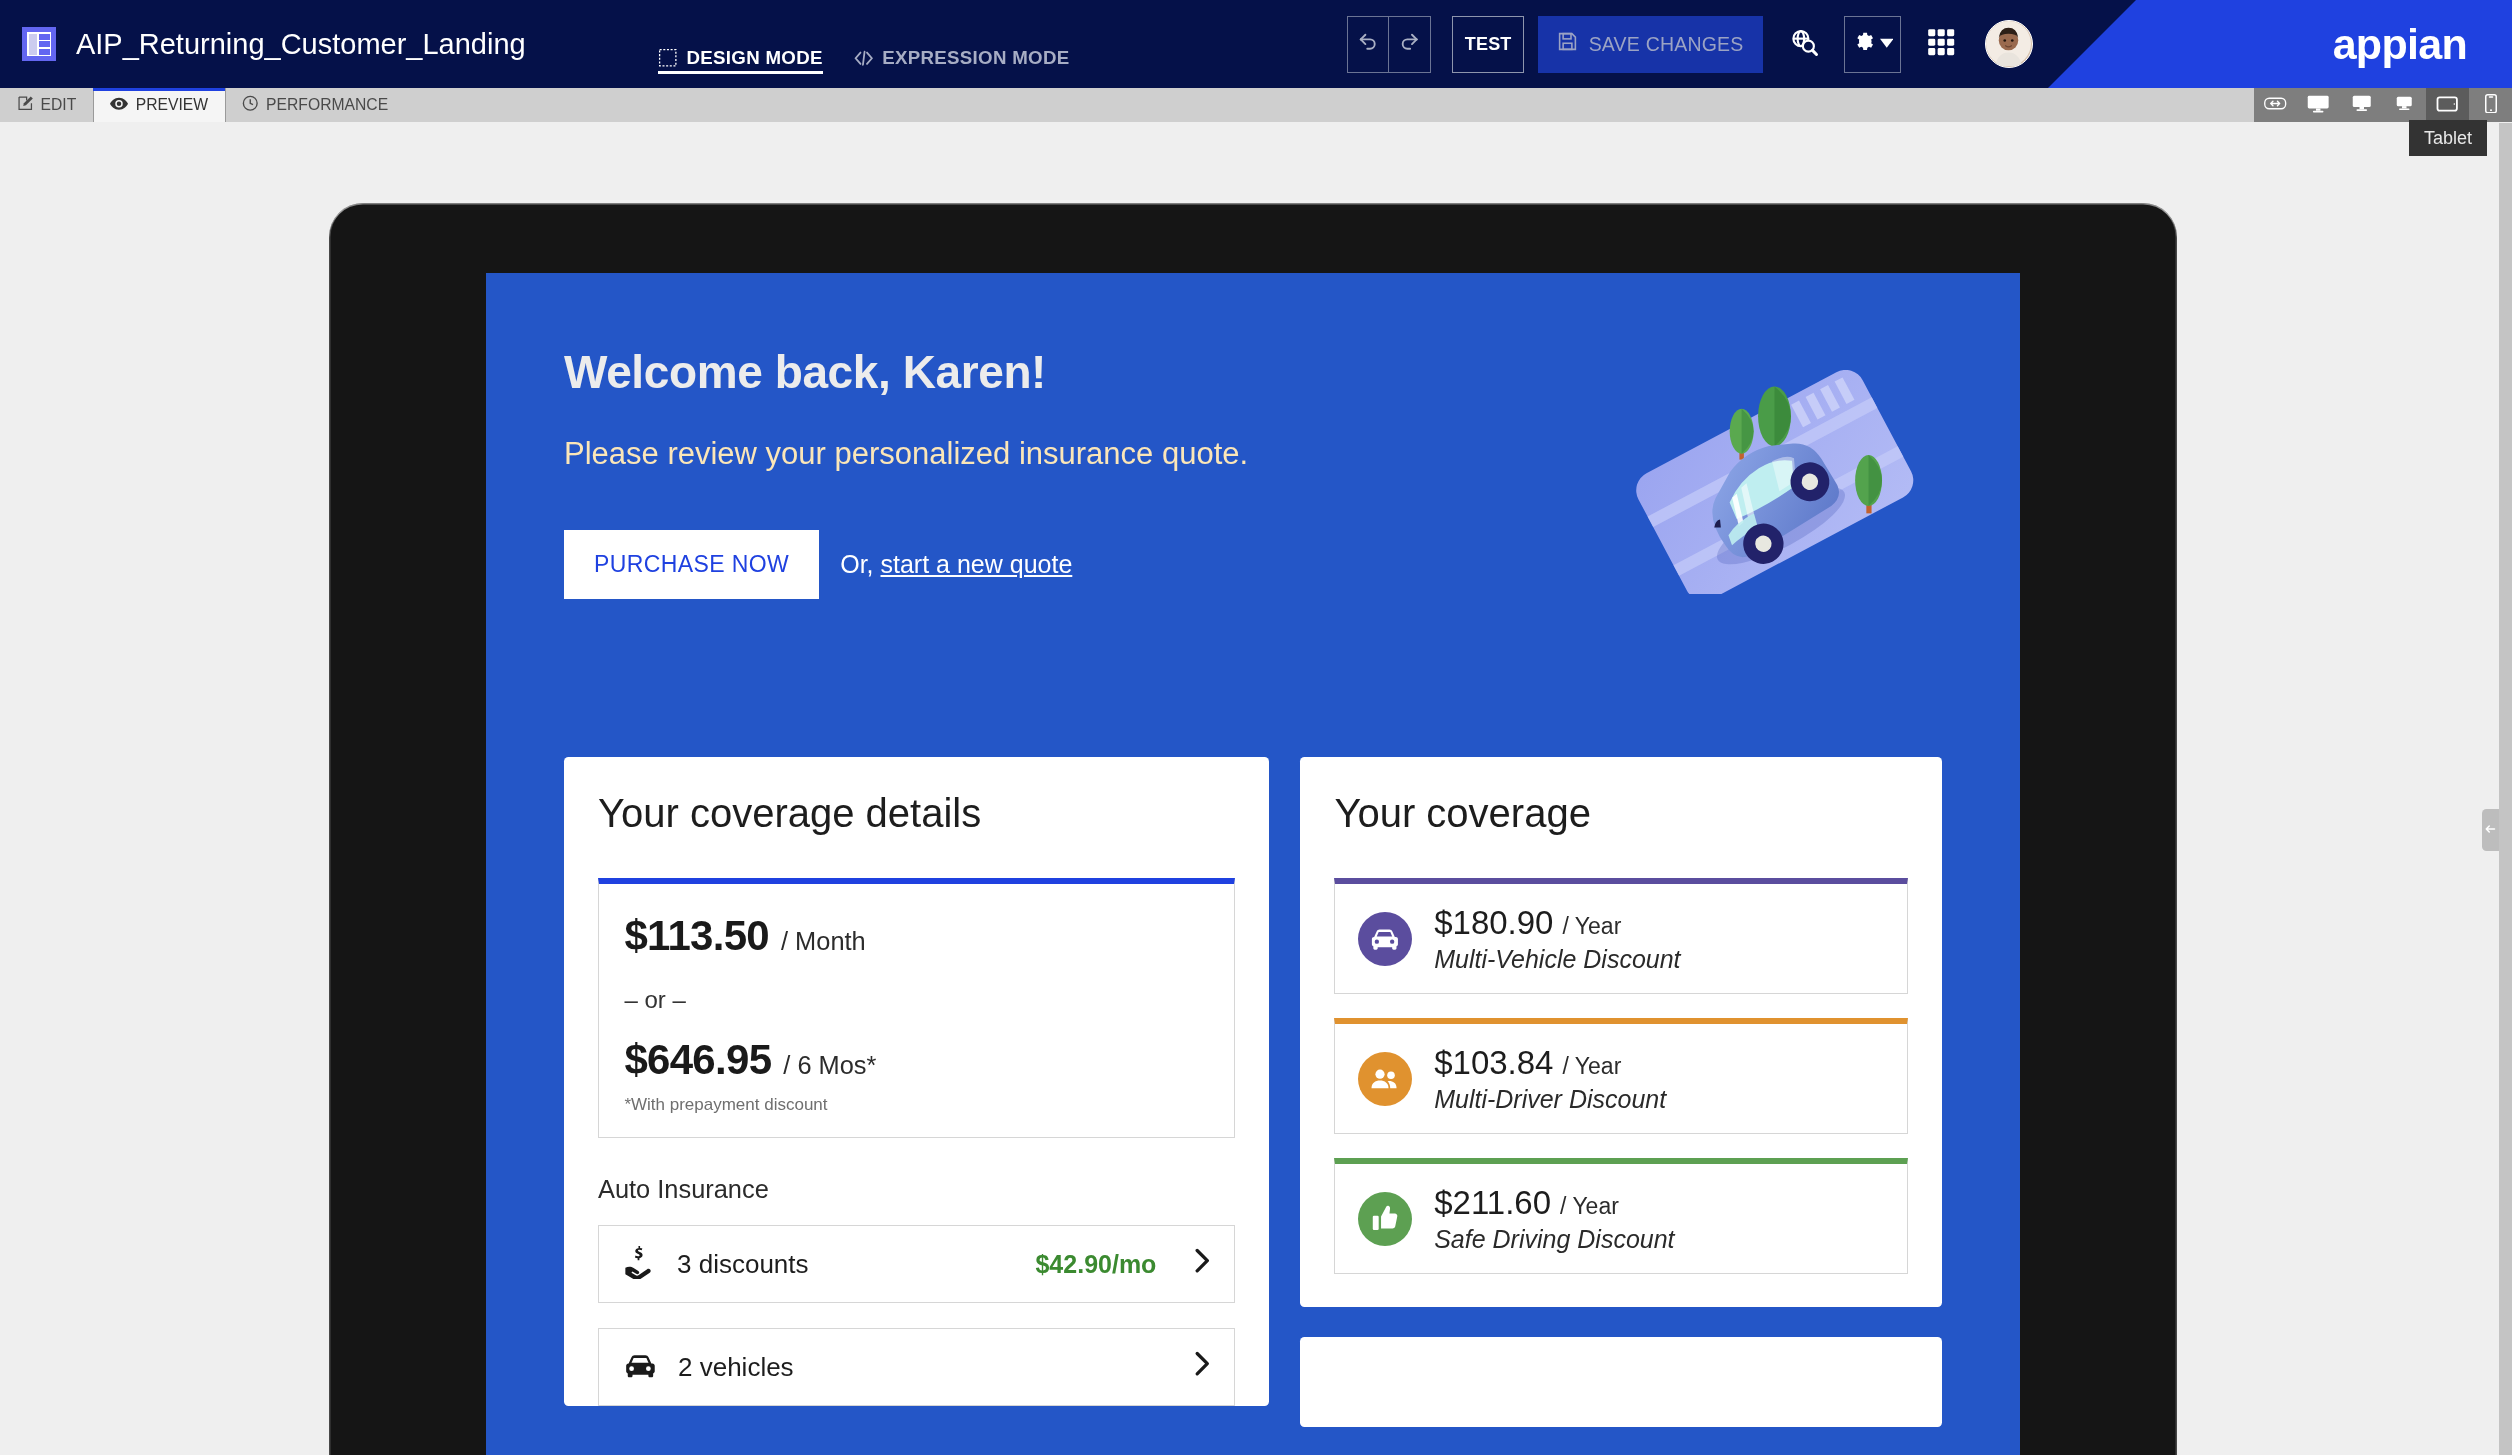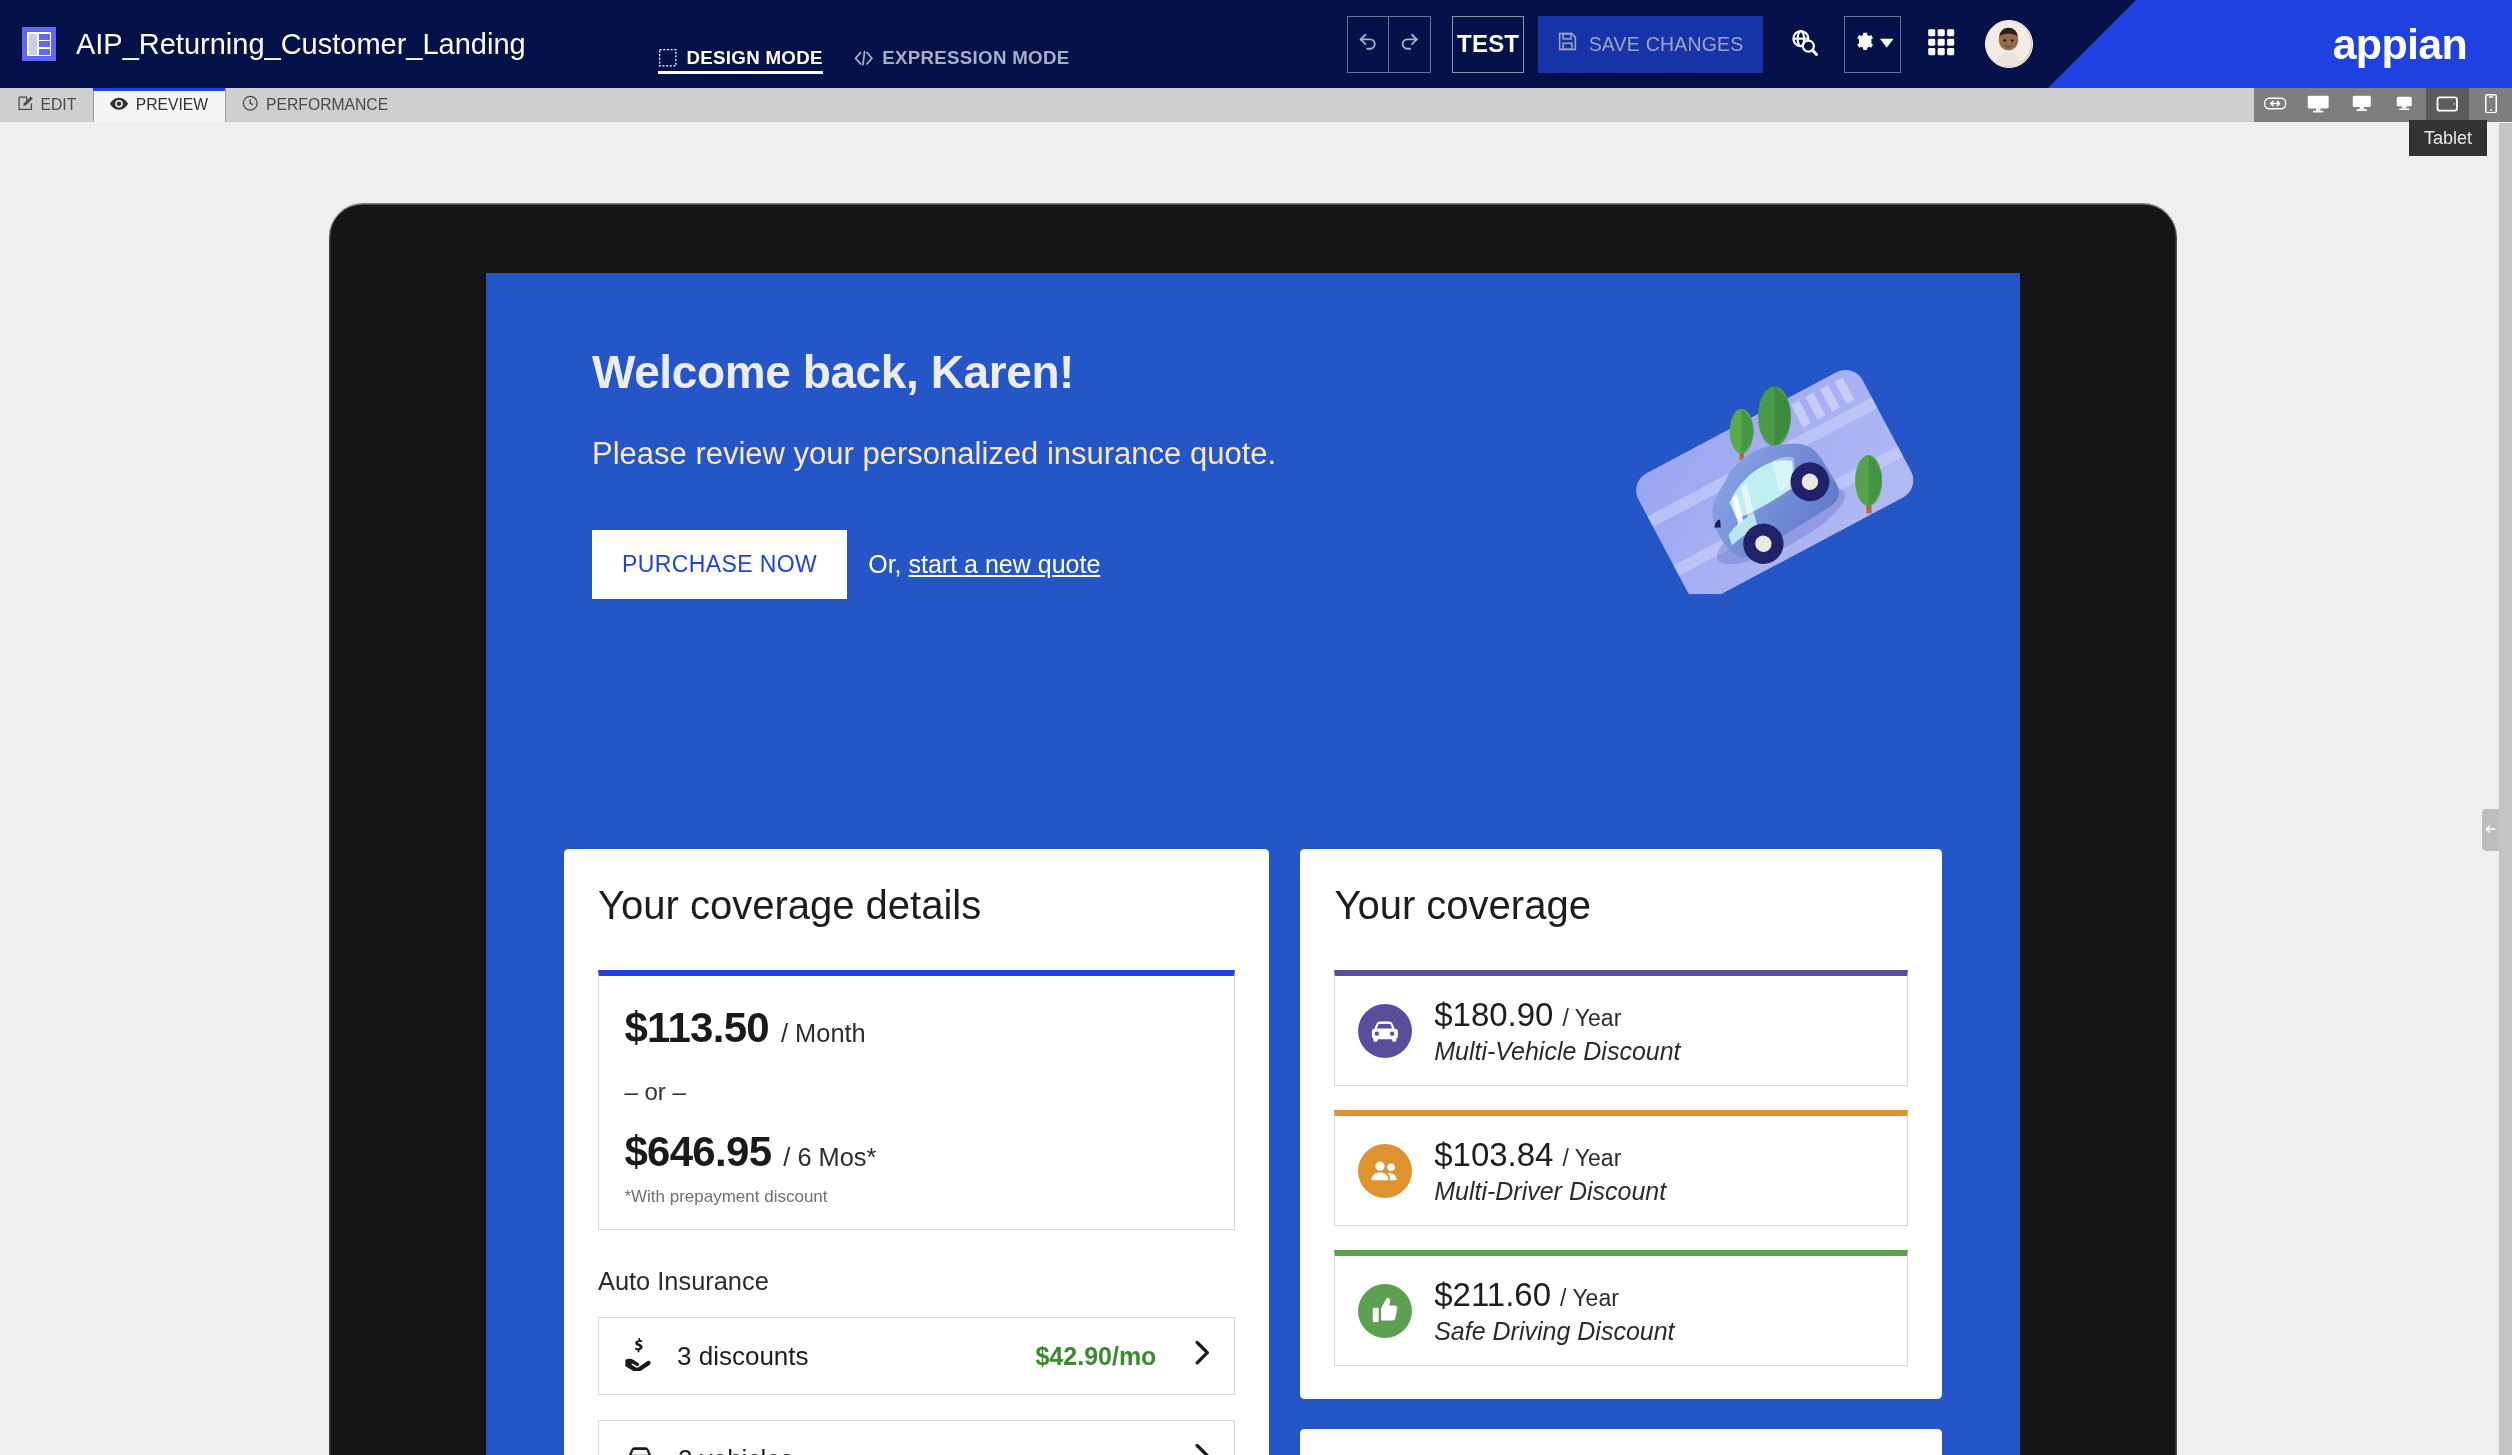--- a/index.html
+++ b/index.html
@@ -75,21 +75,21 @@
   .btn-undo, .btn-redo {
     width: 42px; height: 57px;
     border: 0.7px solid #6b7494;
     display: flex; align-items: center; justify-content: center;
     color: #aab0c4; cursor: pointer; background: transparent;
   }
   .btn-redo { border-left: none; }
   .btn-test {
     width: 72px; height: 57px; margin-left: 21px;
     border: 0.7px solid #8e95ac; background: transparent;
-    color: #ffffff; font-size: 24px; font-weight: 700;
+    color: #ffffff; font-size: 18px; font-weight: 700;
     display: flex; align-items: center; justify-content: center;
     cursor: pointer; letter-spacing: 0.2px;
   }
   .btn-save {
     height: 57px; margin-left: 13.5px; padding: 0 19.5px;
     background: #1733a8; color: #9ba3c4;
     font-size: 19.5px; font-weight: 400; letter-spacing: 0.2px;
     display: flex; align-items: center; gap: 10.5px;
     cursor: pointer; border: none;
   }
@@ -169,23 +169,22 @@
   }
   .screen {
     position: absolute; left: 157px; top: 70px;
     width: 1534px; height: 1182px;
     background: #2456c7;
     overflow: hidden;
   }
 
   
   .banner {
-    position: relative; height: 576px; padding: 72px 78px 0 78px;
+    position: relative; height: 484px; padding: 72px 78px 0 78px;
     display: flex;
-    margin-left: 28px;
   }
   .banner-text { width: 756px; }
   .welcome {
     color: #ececec; font-size: 46px; font-weight: 700;
     letter-spacing: -0.4px; margin-bottom: 34px;
   }
   .subtitle {
     color: #fbe6b8; font-size: 31px; line-height: 1.38;
     font-weight: 400; max-width: 718px; margin-bottom: 54px;
   }

